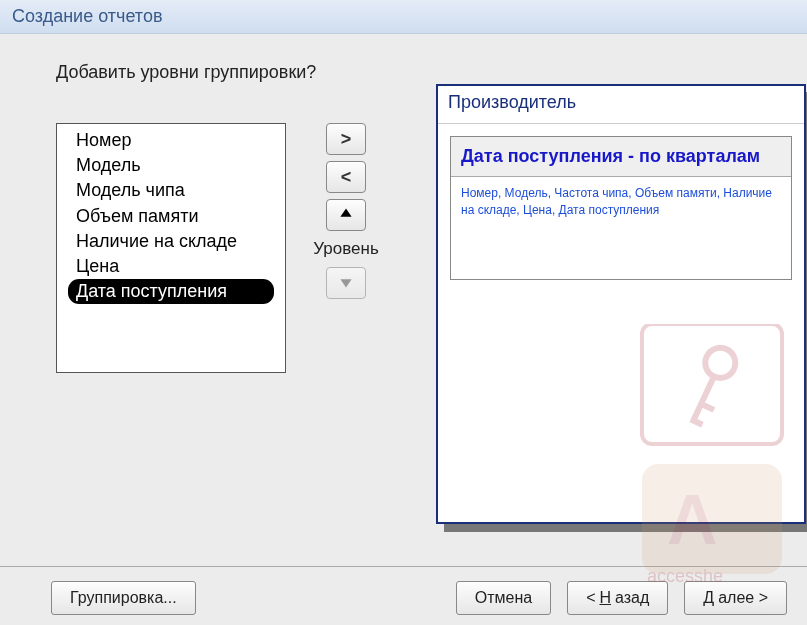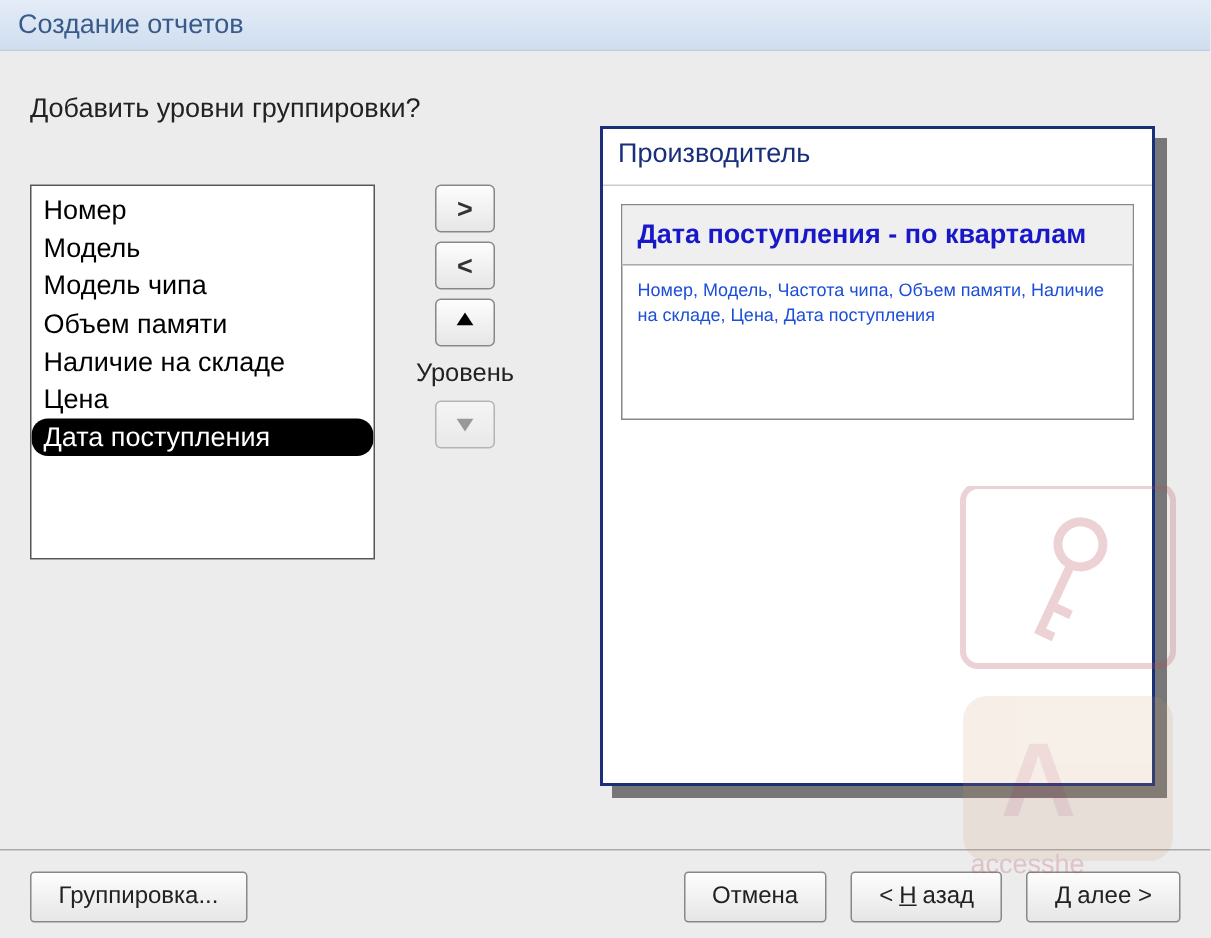--- a/index.html
+++ b/index.html
@@ -19,39 +19,40 @@
     border-bottom: 1px solid #bfcde0;
     display: flex;
     align-items: center;
     padding: 0 12px;
     color: #3a5a8a;
     font-size: 18px;
   }
   .content {
     padding: 28px 20px 0 20px;
     position: relative;
+    margin-left: 36px;
   }
   .prompt {
     font-size: 18px;
     color: #222;
     margin-bottom: 40px;
   }
   .main-row {
     display: flex;
     align-items: flex-start;
     gap: 20px;
   }
   .fieldlist {
     width: 230px;
     height: 250px;
     background: #fff;
     border: 1px solid #555;
     font-size: 18px;
     line-height: 1.4;
-    padding: 4px 0;
+    padding: 4px 11px;
     overflow: hidden;
     margin-top: 0;
   }
   .fieldlist .item {
     padding: 0 8px;
     white-space: nowrap;
   }
   .fieldlist .item.selected {
     background: #000;
     color: #fff;
@@ -148,20 +149,21 @@
     background: linear-gradient(#fdfdfd, #e6e6e6);
     border: 1px solid #888;
     border-radius: 3px;
     padding: 0 18px;
     font-size: 16px;
     color: #222;
     display: inline-flex;
     align-items: center;
     gap: 4px;
     cursor: pointer;
+    margin-left: 31px;
   }
   .btn .ul { text-decoration: underline; }
   .footer .spacer { flex: 1; }
   .footer .btn + .btn { margin-left: 16px; }
   .watermark {
     position: absolute;
     right: 20px;
     top: 290px;
     opacity: 0.25;
     pointer-events: none;

